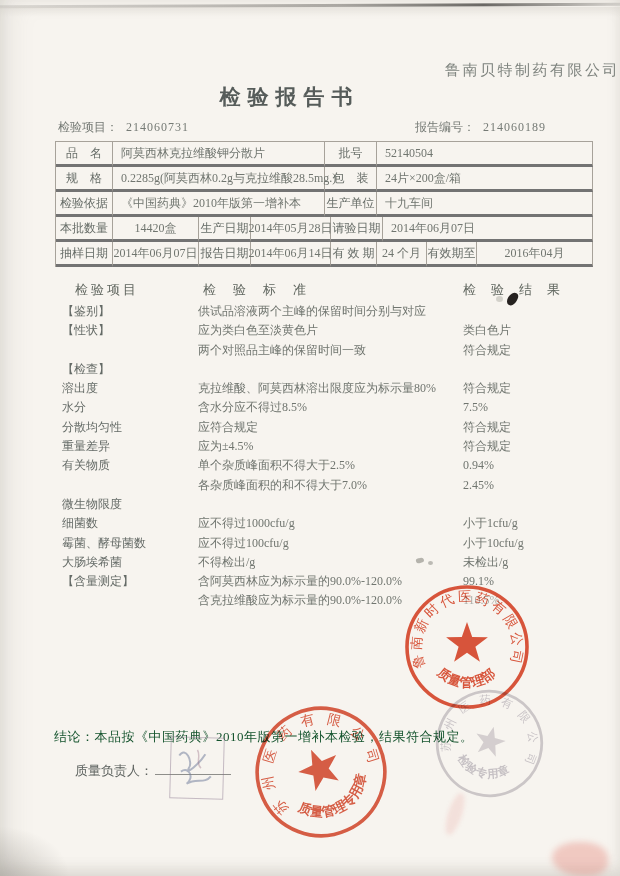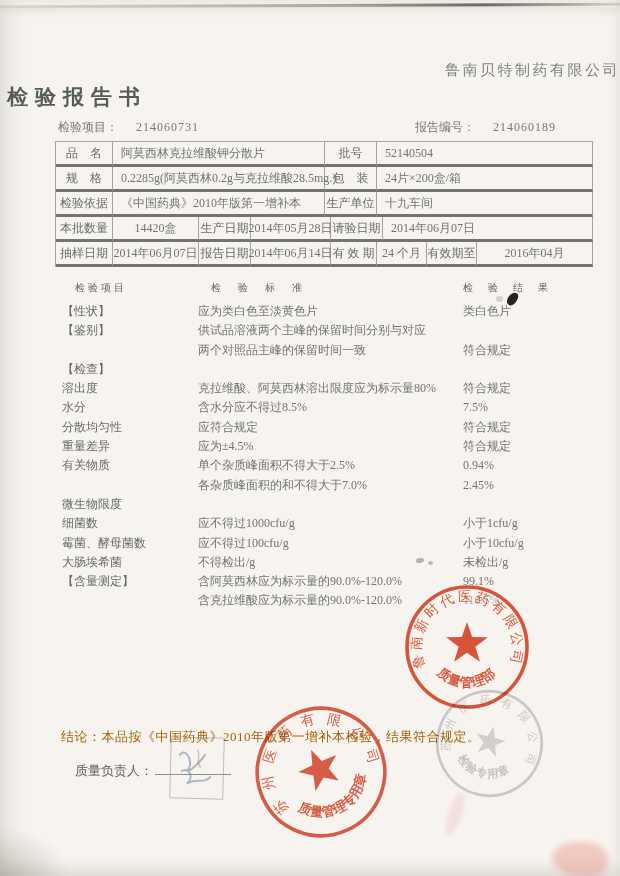--- a/index.html
+++ b/index.html
@@ -10,52 +10,52 @@
                          linear-gradient(90deg,rgba(225,221,214,.5) 0,rgba(247,244,239,0) 18px);
         box-shadow:inset 0 -6px 14px rgba(120,115,108,.18), inset 14px 0 22px rgba(140,135,128,.10);
         color:#6d726e;}
   .scan-top{position:absolute;top:4px;left:0;width:620px;height:3px;
         background:linear-gradient(90deg,rgba(150,147,142,.25),rgba(110,107,102,.55) 55%,rgba(60,58,55,.75) 78%,rgba(150,147,142,.3));
         transform:rotate(-0.25deg);}
   .scan-band{position:absolute;top:7px;left:0;width:620px;height:10px;background:linear-gradient(180deg,rgba(214,210,203,.45),rgba(247,244,239,0));}
 
   .company{position:absolute;top:61px;left:0;width:620px;text-align:right;
         font-size:15px;letter-spacing:2.5px;color:#7e837e;}
-  .doc-title{position:absolute;top:83px;left:0;width:572px;text-align:left;
+  .doc-title{position:absolute;top:83px;left:0;width:572px;text-align:center;
         font-size:21px;font-weight:bold;letter-spacing:7px;color:#565c5a;text-indent:7px;}
   .ref-row{position:absolute;top:119px;left:58px;width:534px;font-size:12px;color:#757a75;}
   .ref-left{position:absolute;left:0;top:0;}
   .ref-right{position:absolute;left:357px;top:0;}
-  .ref-row b{font-weight:normal;margin-left:18px;letter-spacing:1px;}
+  .ref-row b{font-weight:normal;margin-left:8px;letter-spacing:1px;}
 
   
   .itable{position:absolute;left:55px;top:141px;width:537px;border-top:1px solid #a7a29a;border-left:1px solid #a7a29a;font-size:12px;}
   .irow{display:flex;height:25px;}
   .icell{box-sizing:border-box;border-right:1px solid #a7a29a;border-bottom:3px solid #737373;
         display:flex;align-items:center;white-space:nowrap;overflow:visible;}
   .icell.lab{justify-content:center;color:#666c67;}
   .icell.val{padding-left:8px;color:#70756f;}
   .icell.cval{justify-content:center;padding-left:0;color:#70756f;}
   .w57{width:57px}.w212{width:212px}.w52{width:52px}.w216{width:216px}
   .w86{width:86px}.w80{width:80px}.w210{width:210px}
   .w46{width:46px}.w50{width:50px}.w116{width:116px}
 
   
-  .insp-head{position:absolute;left:55px;top:281px;width:537px;height:18px;font-size:10px;color:#60665f;}
+  .insp-head{position:absolute;left:55px;top:281px;width:537px;height:18px;font-size:13px;color:#60665f;}
   .ih-item{position:absolute;left:20px;letter-spacing:3px;}
-  .ih-std{position:absolute;left:156px;letter-spacing:17px;}
+  .ih-std{position:absolute;left:148px;letter-spacing:17px;}
   .ih-res{position:absolute;left:408px;letter-spacing:15px;}
   .insp-list{position:absolute;left:55px;top:302px;width:537px;font-size:12px;}
   .irw{display:flex;height:19.3px;line-height:19.3px;white-space:nowrap;}
   .c-item{width:143px;padding-left:7px;box-sizing:border-box;color:#646a66;}
   .c-std{width:258px;color:#70756f;}
   .c-res{width:136px;padding-left:7px;box-sizing:border-box;color:#70756f;}
   .obscured{opacity:.55;}
 
-  .conclusion{position:absolute;left:61px;top:728px;width:525px;font-size:13px;letter-spacing:.5px;color:#a16207;}
+  .conclusion{position:absolute;left:54px;top:728px;width:525px;font-size:13px;letter-spacing:.5px;color:#14532d;}
   .signatory{position:absolute;left:75px;top:761px;font-size:13px;color:#5c615e;}
   .sig-line{display:inline-block;width:76px;height:13px;border-bottom:1.2px solid #8e8e8a;margin-left:2px;}
 
   
   .stamp{position:absolute;mix-blend-mode:multiply;}
   .stamp1{left:402px;top:582px;width:130px;height:130px;opacity:.92;}
   .stamp2{left:252px;top:703px;width:138px;height:138px;opacity:.88;transform:rotate(-24deg);}
   .stamp3{left:433px;top:687px;width:113px;height:113px;opacity:.42;transform:rotate(14deg);}
 
   .seal{position:absolute;left:170px;top:737px;width:52px;height:60px;
@@ -129,28 +129,28 @@
   </div>
 
   <div class="insp-head">
     <span class="ih-item">检验项目</span>
     <span class="ih-std">检验标准</span>
     <span class="ih-res">检验结果</span>
   </div>
 
   <div class="insp-list">
     <div class="irw">
+        <span class="c-item">【鉴别】</span>
+        <span class="c-std">供试品溶液两个主峰的保留时间分别与对应</span>
+        <span class="c-res"></span>
+      </div>
+    <div class="irw">
         <span class="c-item">【性状】</span>
         <span class="c-std">应为类白色至淡黄色片</span>
         <span class="c-res">类白色片</span>
-      </div>
-    <div class="irw">
-        <span class="c-item">【鉴别】</span>
-        <span class="c-std">供试品溶液两个主峰的保留时间分别与对应</span>
-        <span class="c-res"></span>
       </div>
     <div class="irw">
         <span class="c-item"></span>
         <span class="c-std">两个对照品主峰的保留时间一致</span>
         <span class="c-res">符合规定</span>
       </div>
     <div class="irw">
         <span class="c-item">【检查】</span>
         <span class="c-std"></span>
         <span class="c-res"></span>

